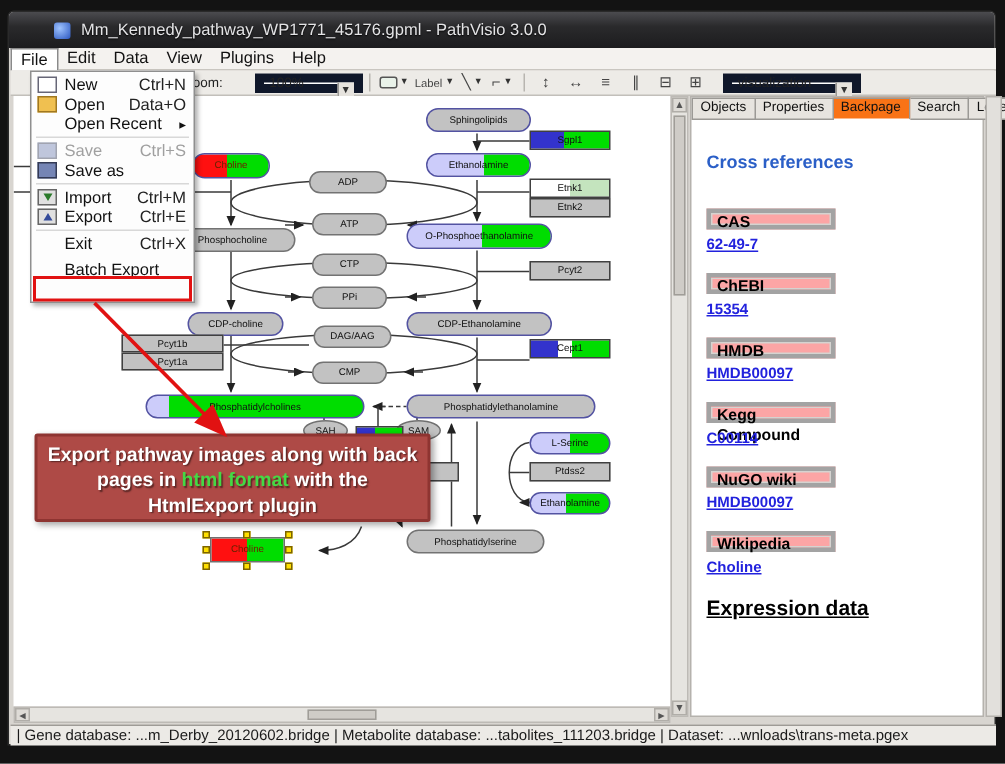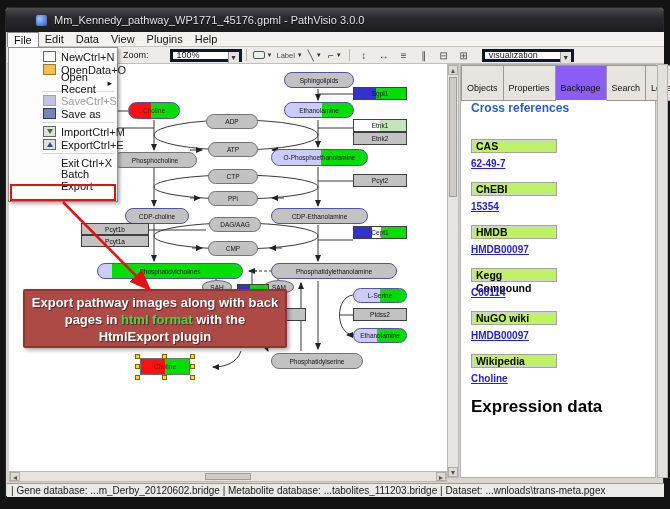--- a/index.html
+++ b/index.html
@@ -17,21 +17,21 @@
   .title-text { color:#e4e4e6; font-size:11px; text-shadow:0 1px 1px #000; }
   .menubar { position:absolute; left:1px; top:24px; width:657px; height:15px;
              background:#f4f2ef; border-bottom:1px solid #c9c6c0; font-size:11px;
              display:flex; align-items:center; }
   .menubar span { padding:0 6px; height:15px; line-height:15px; color:#111; }
   .menubar span.active { background:#ffffff; border:1px solid #8a8a8a; border-bottom:none; }
   .toolbar { position:absolute; left:1px; top:39px; width:657px; height:17px;
              background:#edebe7; border-bottom:1px solid #c2bfba; display:flex;
              align-items:center; font-size:9px; color:#222; }
   .toolbar .zlabel { margin-left:116px; margin-right:21px; }
-  .combo { height:13px; background:#fff; border:3px solid #0f172a; display:flex;
+  .combo { height:13px; background:#fff; border:6px solid #0f172a; display:flex;
            align-items:center; font-size:9px; padding-left:4px; position:relative; }
   .combo .arrowbtn { position:absolute; right:0; top:0; width:11px; height:11px;
            background:#e6e3de; border-left:1px solid #9a9894; font-size:7px; line-height:11px;
            text-align:center; color:#333; }
   .tbtn { height:14px; min-width:16px; margin:0 2px; display:flex; align-items:center;
           justify-content:center; font-size:10px; color:#444; }
   .tbtn .dd { font-size:6px; margin-left:2px; color:#333; }
   .tsep { width:1px; height:12px; background:#b8b5b0; margin:0 4px; }
   .mini-rect { width:12px; height:8px; border:1px solid #555; background:#e9f2e9; border-radius:2px; }
   
@@ -60,43 +60,43 @@
   .sarrow { position:absolute; font-size:7px; color:#555; width:10px; height:10px;
             text-align:center; line-height:10px; background:#dedbd6; border:1px solid #b0ada8; }
   .hscroll { position:absolute; left:3px; top:463px; width:438px; height:11px;
              background:#e6e4e0; border:1px solid #bdbab5; }
   .hthumb { position:absolute; left:195px; top:1px; width:46px; height:7px;
             background:#cfccc7; border:1px solid #a09d98; }
   
   #panel { position:absolute; left:454px; top:56px; width:196px; height:414px;
            background:#ffffff; border:1px solid #b5b2ad; }
   .tabs { position:absolute; left:0; top:0; height:15px; display:flex; font-size:9px; }
-  .tab { padding:17px 5px; background:#e7e4df; border:1px solid #9b9995; border-left:none;
+  .tab { padding:0 5px; background:#e7e4df; border:1px solid #9b9995; border-left:none;
          color:#111; height:15px; }
   .tab:first-child { border-left:1px solid #9b9995; }
-  .tab.sel { background:#8b5cf6; border-bottom:1px solid #fff; font-weight:normal; }
+  .tab.sel { background:#f97316; border-bottom:1px solid #fff; font-weight:normal; }
   .pcontent { position:absolute; left:0; top:16px; width:182px; height:397px; padding:4px 0 0 10px; }
   .pheading { color:#2b5fc7; font-weight:bold; font-size:12px; margin-top:16px; margin-bottom:24px; }
   .sec { margin-bottom:13px; }
-  .sec-name { width:86px; height:14px; line-height:13px; background:#bef264;
-              border:1px solid #a3a3a3; box-shadow:0 0 0 1px #d5d3d0 inset;
+  .sec-name { width:86px; height:14px; line-height:13px; background:#fca5a5;
+              border:3px solid #a3a3a3; box-shadow:0 0 0 1px #d5d3d0 inset;
               font-weight:bold; font-size:10.5px; padding-left:4px; color:#000; margin-bottom:5px; }
   .sec-val { font-size:10px; font-weight:bold; color:#2222dd; text-decoration:underline; }
   .sec-val.plain { color:#111; text-decoration:none; font-weight:normal; }
-  .pfooter { font-weight:bold; font-size:17px; color:#000; margin-top:4px; }
+  .pfooter { font-weight:bold; font-size:14px; color:#000; margin-top:4px;text-decoration:underline; }
   .pscroll { position:absolute; left:651px; top:56px; width:11px; height:414px;
              background:#e2e0dc; border:1px solid #b5b2ad; }
   
   .statusbar { position:absolute; left:1px; top:475px; width:657px; height:14px;
                background:#eceae6; border-top:1px solid #9e9b96; font-size:10px;
                color:#1a1a1a; line-height:14px; padding-left:4px; white-space:nowrap; overflow:hidden; }
   
-  #filemenu { position:absolute; left:8px; top:47px; width:110px; height:155px; z-index:50;
+  #filemenu { position:absolute; left:20px; top:47px; width:110px; height:155px; z-index:50;
               background:#fdfdfd; border:1px solid #8f8f8f; box-shadow:2px 2px 3px rgba(0,0,0,.3);
-              font-size:11px; padding-top:2px;padding-left:30px; }
+              font-size:11px; padding-top:2px; }
   .fitem { height:13px; display:flex; align-items:center; padding:0 5px 0 4px; color:#111; }
   .fitem .fic { width:13px; height:11px; margin-right:5px; flex:none; }
   .fitem .sc { margin-left:auto; color:#222; }
   .fitem.dis, .fitem.dis .sc { color:#a0a0a0; }
   .fsep { height:1px; background:#d8d8d8; margin:2px 3px; }
   .mi-new { background:#fff; border:1px solid #667; }
   .mi-open { background:#f0c050; border:1px solid #a07820; }
   .mi-save { background:#7585b5; border:1px solid #333a55; }
   .mi-port { background:#e0e0e0; border:1px solid #666; display:flex; align-items:center; justify-content:center; }
   .tri-d { width:0; height:0; border:3px solid transparent; border-top:5px solid #2a7a2a; margin-top:3px; }

